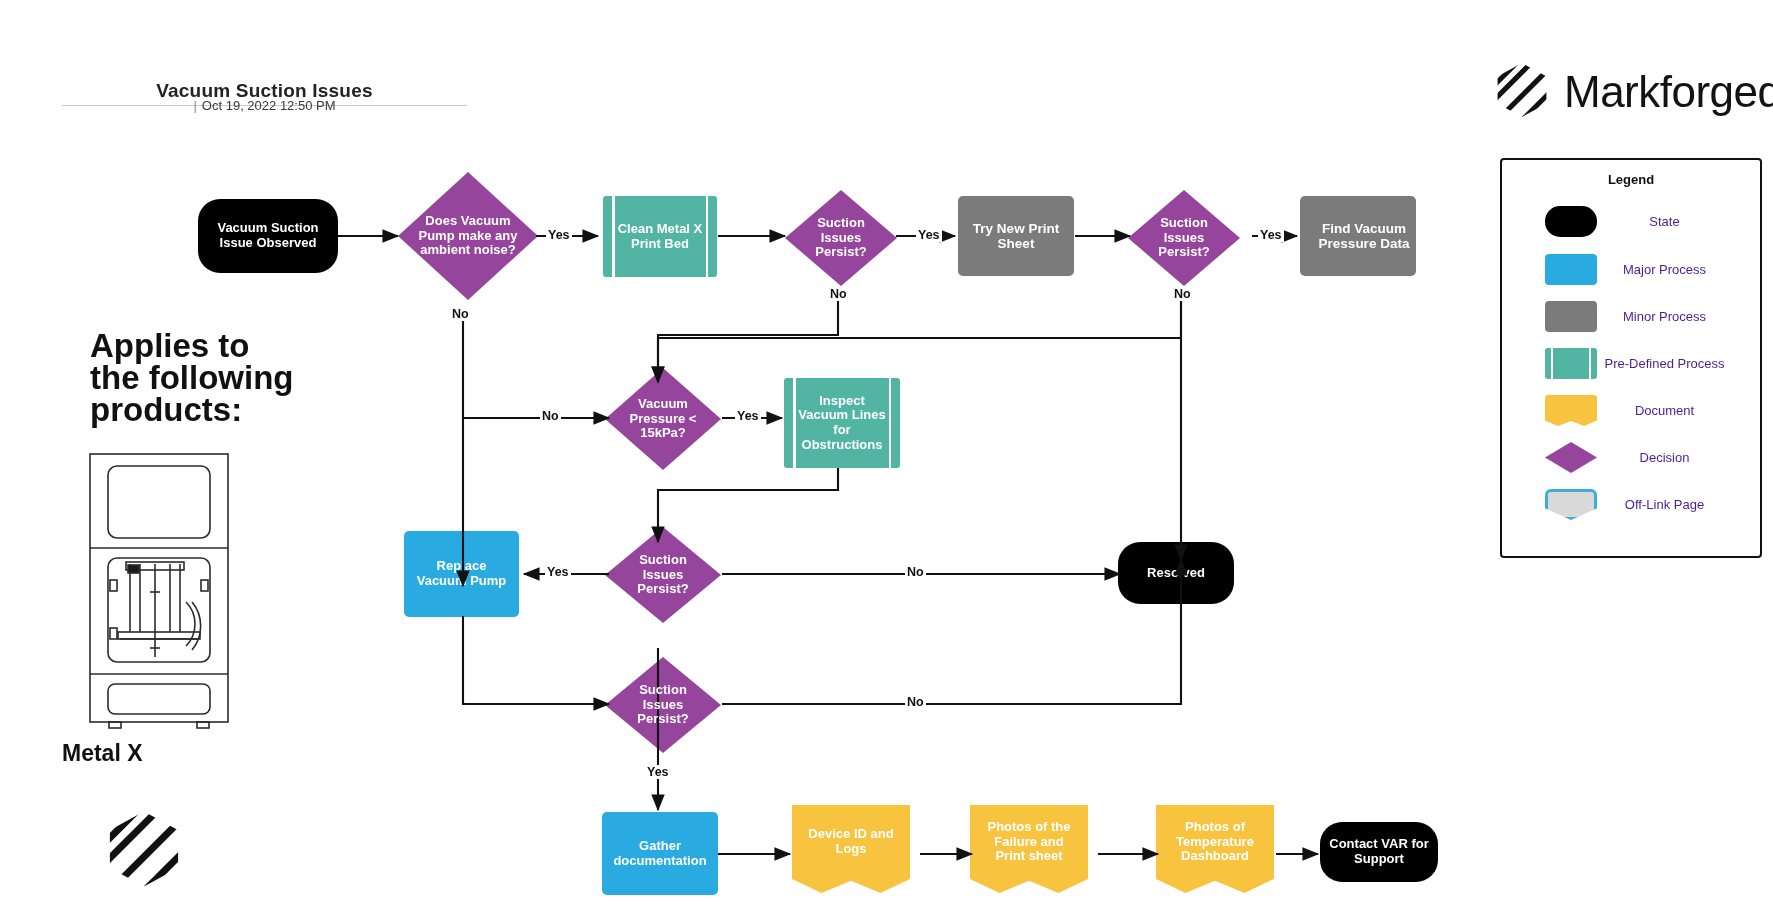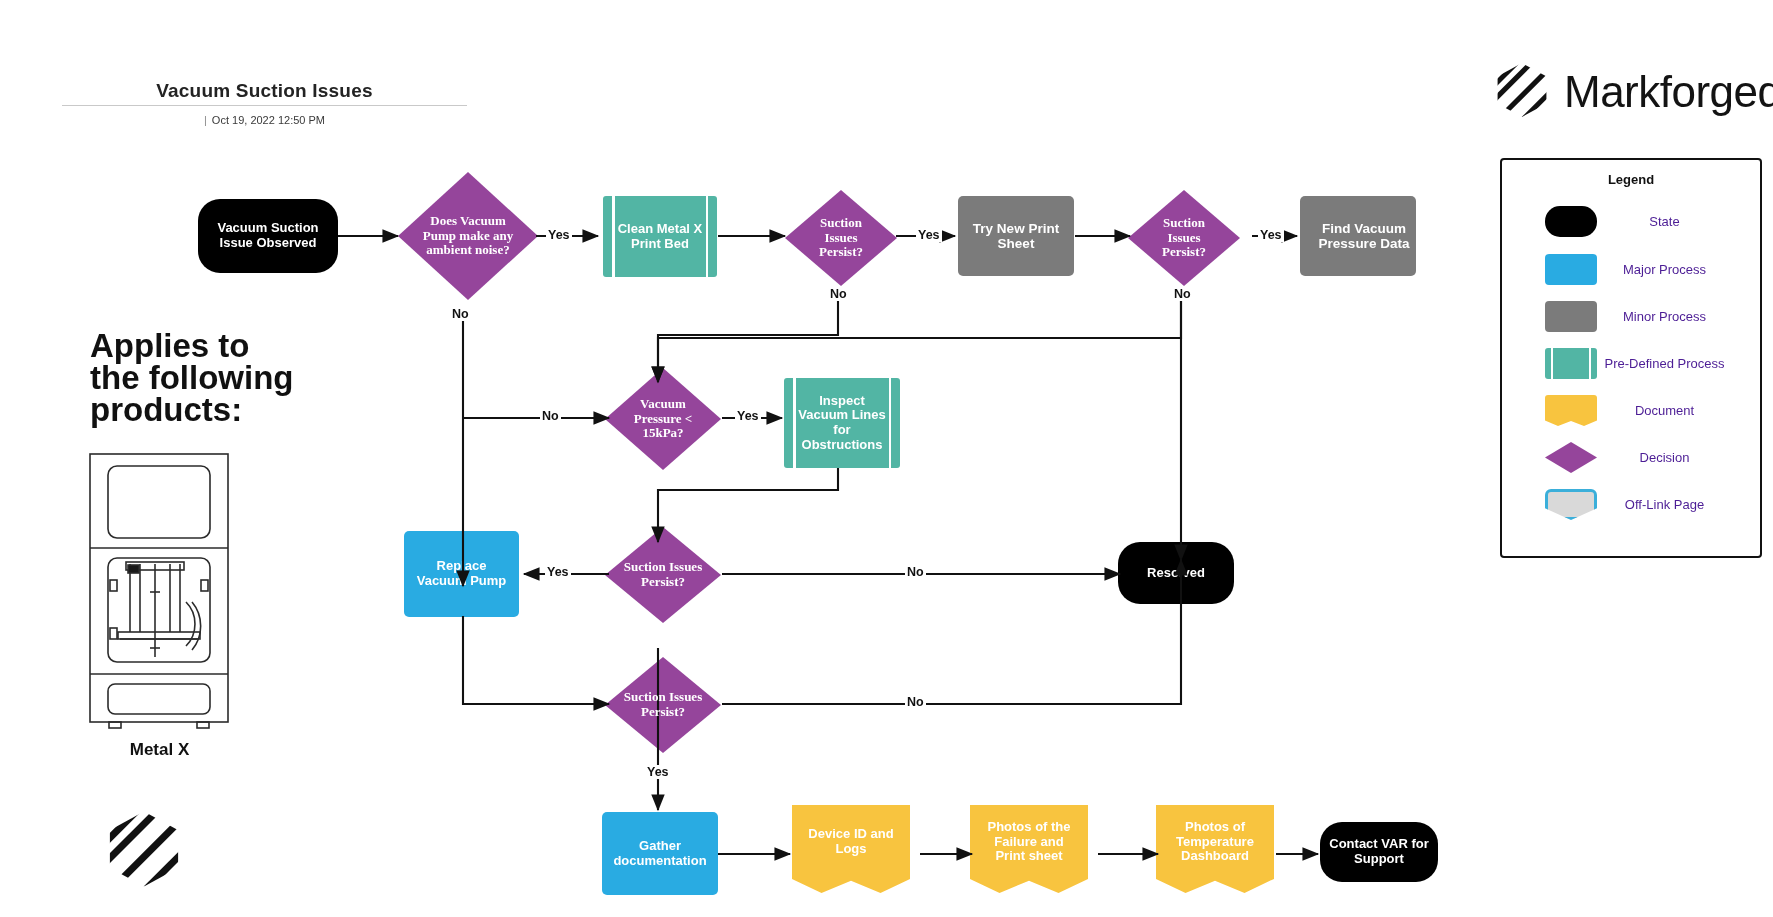--- a/index.html
+++ b/index.html
@@ -4,35 +4,35 @@
 <style>
   html,body{margin:0;padding:0;background:#ffffff;}
   body{width:1773px;height:917px;position:relative;overflow:hidden;
        font-family:"Liberation Sans",sans-serif;color:#1a1a1a;}
   .abs{position:absolute;}
 
   
   #doc-title{left:62px;top:80px;width:405px;text-align:center;
     font-size:19px;font-weight:bold;color:#232323;letter-spacing:.2px;}
   #title-rule{left:62px;top:105px;width:405px;height:1px;background:#c9c9c9;}
-  #doc-date-row{left:62px;top:114px;width:405px;text-align:center;
-    font-size:11px;color:#3a3a3a;}
+  #doc-date-row{left:62px;top:98px;width:405px;text-align:center;
+    font-size:13px;color:#3a3a3a;}
   #doc-date-row .bar{color:#8a8a8a;margin-right:5px;}
 
   
   #brand{left:1494px;top:62px;display:flex;align-items:center;gap:14px;}
   #brand .word{font-size:44px;font-weight:500;color:#131313;letter-spacing:-0.5px;
     font-family:"Liberation Sans",sans-serif;}
 
   
   #products-heading{left:90px;top:330px;width:210px;font-size:33px;
     font-weight:bold;line-height:32px;color:#111;}
   #printer-wrap{left:88px;top:452px;width:142px;height:278px;}
-  #product-name{left:62px;top:740px;width:195px;text-align:center;
-    font-size:17px;font-weight:bold;color:#111;}
+  #product-name{left:62px;top:740px;width:195px;
+    font-size:23px;font-weight:bold;color:#111;}
   #footer-logo{left:105px;top:810px;}
 
   
   #legend{left:1500px;top:158px;width:258px;height:396px;
     border:2.5px solid #111;border-radius:4px;background:#fff;}
   #legend-title{position:absolute;top:12px;left:0;width:100%;text-align:center;
     font-size:13px;font-weight:bold;color:#111;}
   .legend-row{position:absolute;left:0;width:100%;height:47px;display:flex;align-items:center;}
   .legend-swatch{width:52px;height:31px;margin-left:43px;flex:0 0 auto;position:relative;}
   .legend-label{flex:1;text-align:center;font-size:13px;color:#4c1d95;padding-right:28px;}
@@ -64,21 +64,21 @@
   .n-predef{background:#52b5a4;color:#fff;border-radius:3px;font-size:13px;padding:4px 14px;}
   .n-predef:before,.n-predef:after{content:"";position:absolute;top:0;bottom:0;width:2.5px;background:#fff;}
   .n-predef:before{left:9px;} .n-predef:after{right:9px;}
   .n-doc{background:#f8c43f;color:#fff;font-size:13px;padding:2px 8px 16px;
      -webkit-clip-path:polygon(0 0,100% 0,100% 84%,75% 100%,50% 86%,25% 100%,0 84%);
      clip-path:polygon(0 0,100% 0,100% 84%,75% 100%,50% 86%,25% 100%,0 84%);}
   .n-dec{color:#fff;font-size:13px;}
   .n-dec .dia{position:absolute;inset:0;background:#95459b;
      -webkit-clip-path:polygon(50% 0,100% 50%,50% 100%,0 50%);
      clip-path:polygon(50% 0,100% 50%,50% 100%,0 50%);}
-  .n-dec .txt{position:relative;z-index:2;padding:0 18px;font-family:Liberation Serif, serif;}
+  .n-dec .txt{position:relative;z-index:2;padding:0 18px;}
 
   
   .elabel{position:absolute;font-size:12.5px;font-weight:bold;color:#111;
     background:#fff;padding:0 2px;z-index:6;white-space:nowrap;}
 
   #edges{position:absolute;left:0;top:0;width:1773px;height:917px;z-index:1;}
 </style>
 </head>
 <body>
 

